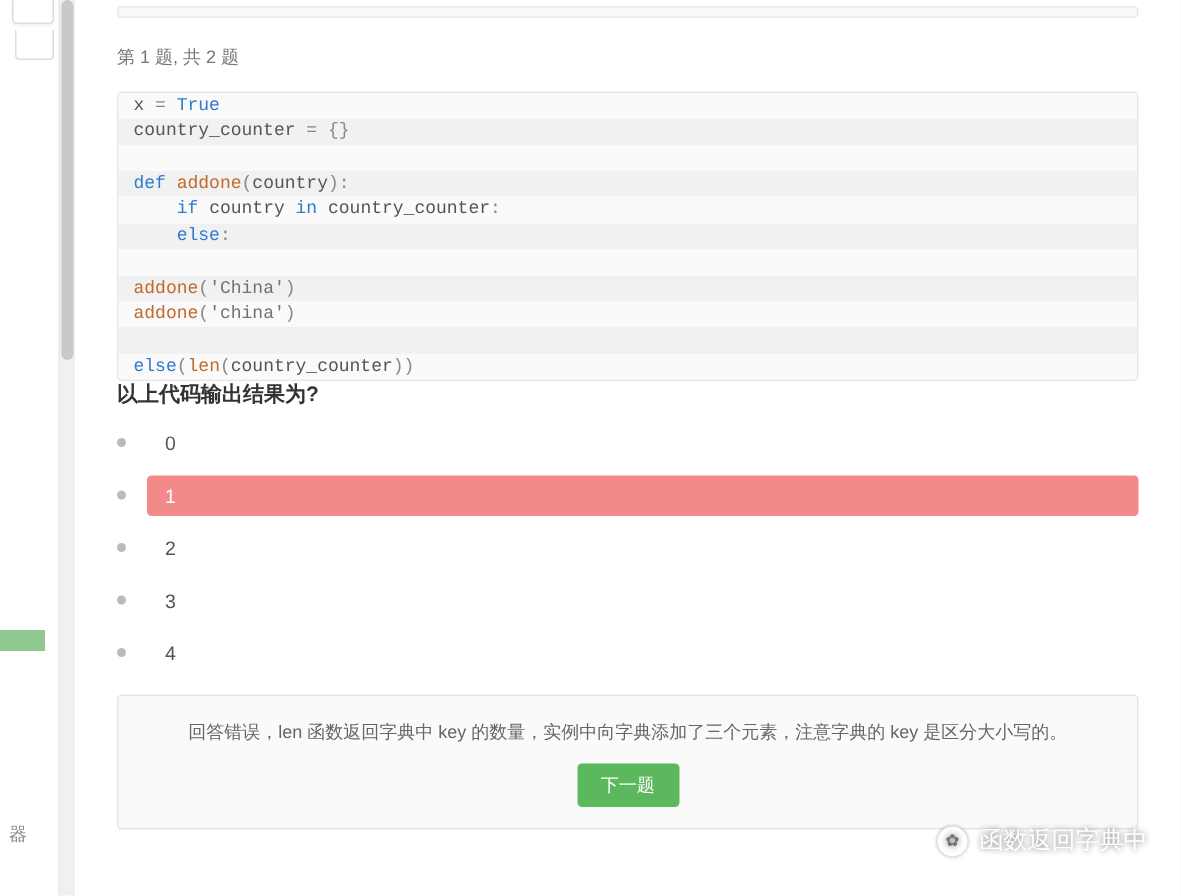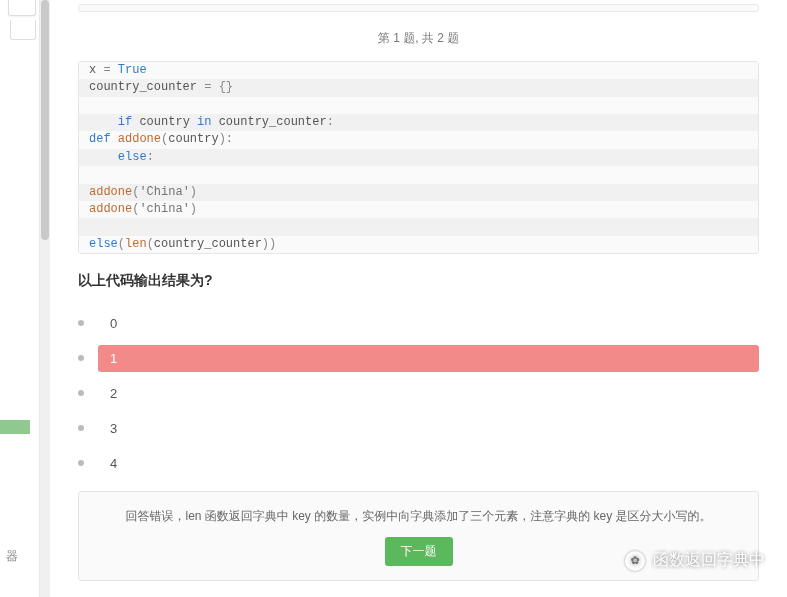--- a/index.html
+++ b/index.html
@@ -68,50 +68,49 @@
   overflow: hidden;
 }
 .top-bar {
   height: 8px;
   border: 1px solid #e8e8e8;
   border-radius: 3px;
   background: #fafafa;
   margin-top: 4px;
 }
 .progress {
-  text-align: center;
+  text-align: left;
   color: #777;
   font-size: 12px;
   margin: 18px 0 14px;
 }
 .code-box {
   border: 1px solid #e6e6e6;
   border-radius: 3px;
   overflow: hidden;
-  margin-bottom: 18px;
 }
 .code-line {
   font-family: Consolas, Monaco, "Courier New", monospace;
   font-size: 12px;
   line-height: 1.28;
   padding: 1px 10px;
   white-space: pre;
   background: #fafafa;
   color: #555;
 }
 .code-line:nth-child(even) { background: #f1f1f1; }
 .tok-kw { color: #2e7bcf; }
 .tok-fn { color: #c06a2e; }
 .tok-str { color: #737373; }
 .tok-num { color: #3a8e3a; }
 .tok-punc { color: #888; }
 .question-title {
   font-weight: bold;
   font-size: 14px;
-  margin-bottom: 20px;
+  margin-bottom: 10px;
 }
 .options { margin-bottom: 14px; }
 .option-row {
   display: flex;
   align-items: center;
   margin-bottom: 8px;
 }
 .bullet {
   width: 6px; height: 6px;
   background: #bbb;
@@ -190,22 +189,22 @@
 
 <div class="main">
   <div class="top-bar"></div>
 
   <div class="progress">第 1 题, 共 2 题</div>
 
   <div class="code-box" id="code-box">
       <div class="code-line"><span>x</span><span> </span><span class="tok-punc">=</span><span> </span><span class="tok-kw">True</span></div>
       <div class="code-line"><span>country_counter</span><span> </span><span class="tok-punc">=</span><span> </span><span class="tok-punc">{}</span></div>
       <div class="code-line">&nbsp;</div>
+      <div class="code-line"><span class="tok-kw">def</span><span> </span><span class="tok-fn">addone</span><span class="tok-punc">(</span><span>country</span><span class="tok-punc">)</span><span class="tok-punc">:</span></div>
       <div class="code-line"><span>    </span><span class="tok-kw">if</span><span> </span><span>country</span><span> </span><span class="tok-kw">in</span><span> </span><span>country_counter</span><span class="tok-punc">:</span></div>
-      <div class="code-line"><span class="tok-kw">def</span><span> </span><span class="tok-fn">addone</span><span class="tok-punc">(</span><span>country</span><span class="tok-punc">)</span><span class="tok-punc">:</span></div>
       <div class="code-line"><span>    </span><span class="tok-kw">else</span><span class="tok-punc">:</span></div>
       <div class="code-line">&nbsp;</div>
       <div class="code-line"><span class="tok-fn">addone</span><span class="tok-punc">(</span><span class="tok-str">'China'</span><span class="tok-punc">)</span></div>
       <div class="code-line"><span class="tok-fn">addone</span><span class="tok-punc">(</span><span class="tok-str">'china'</span><span class="tok-punc">)</span></div>
       <div class="code-line">&nbsp;</div>
       <div class="code-line"><span class="tok-kw">else</span><span class="tok-punc">(</span><span class="tok-fn">len</span><span class="tok-punc">(</span><span>country_counter</span><span class="tok-punc">)</span><span class="tok-punc">)</span></div>
     </div>
 
   <div class="question-title">以上代码输出结果为?</div>
 

